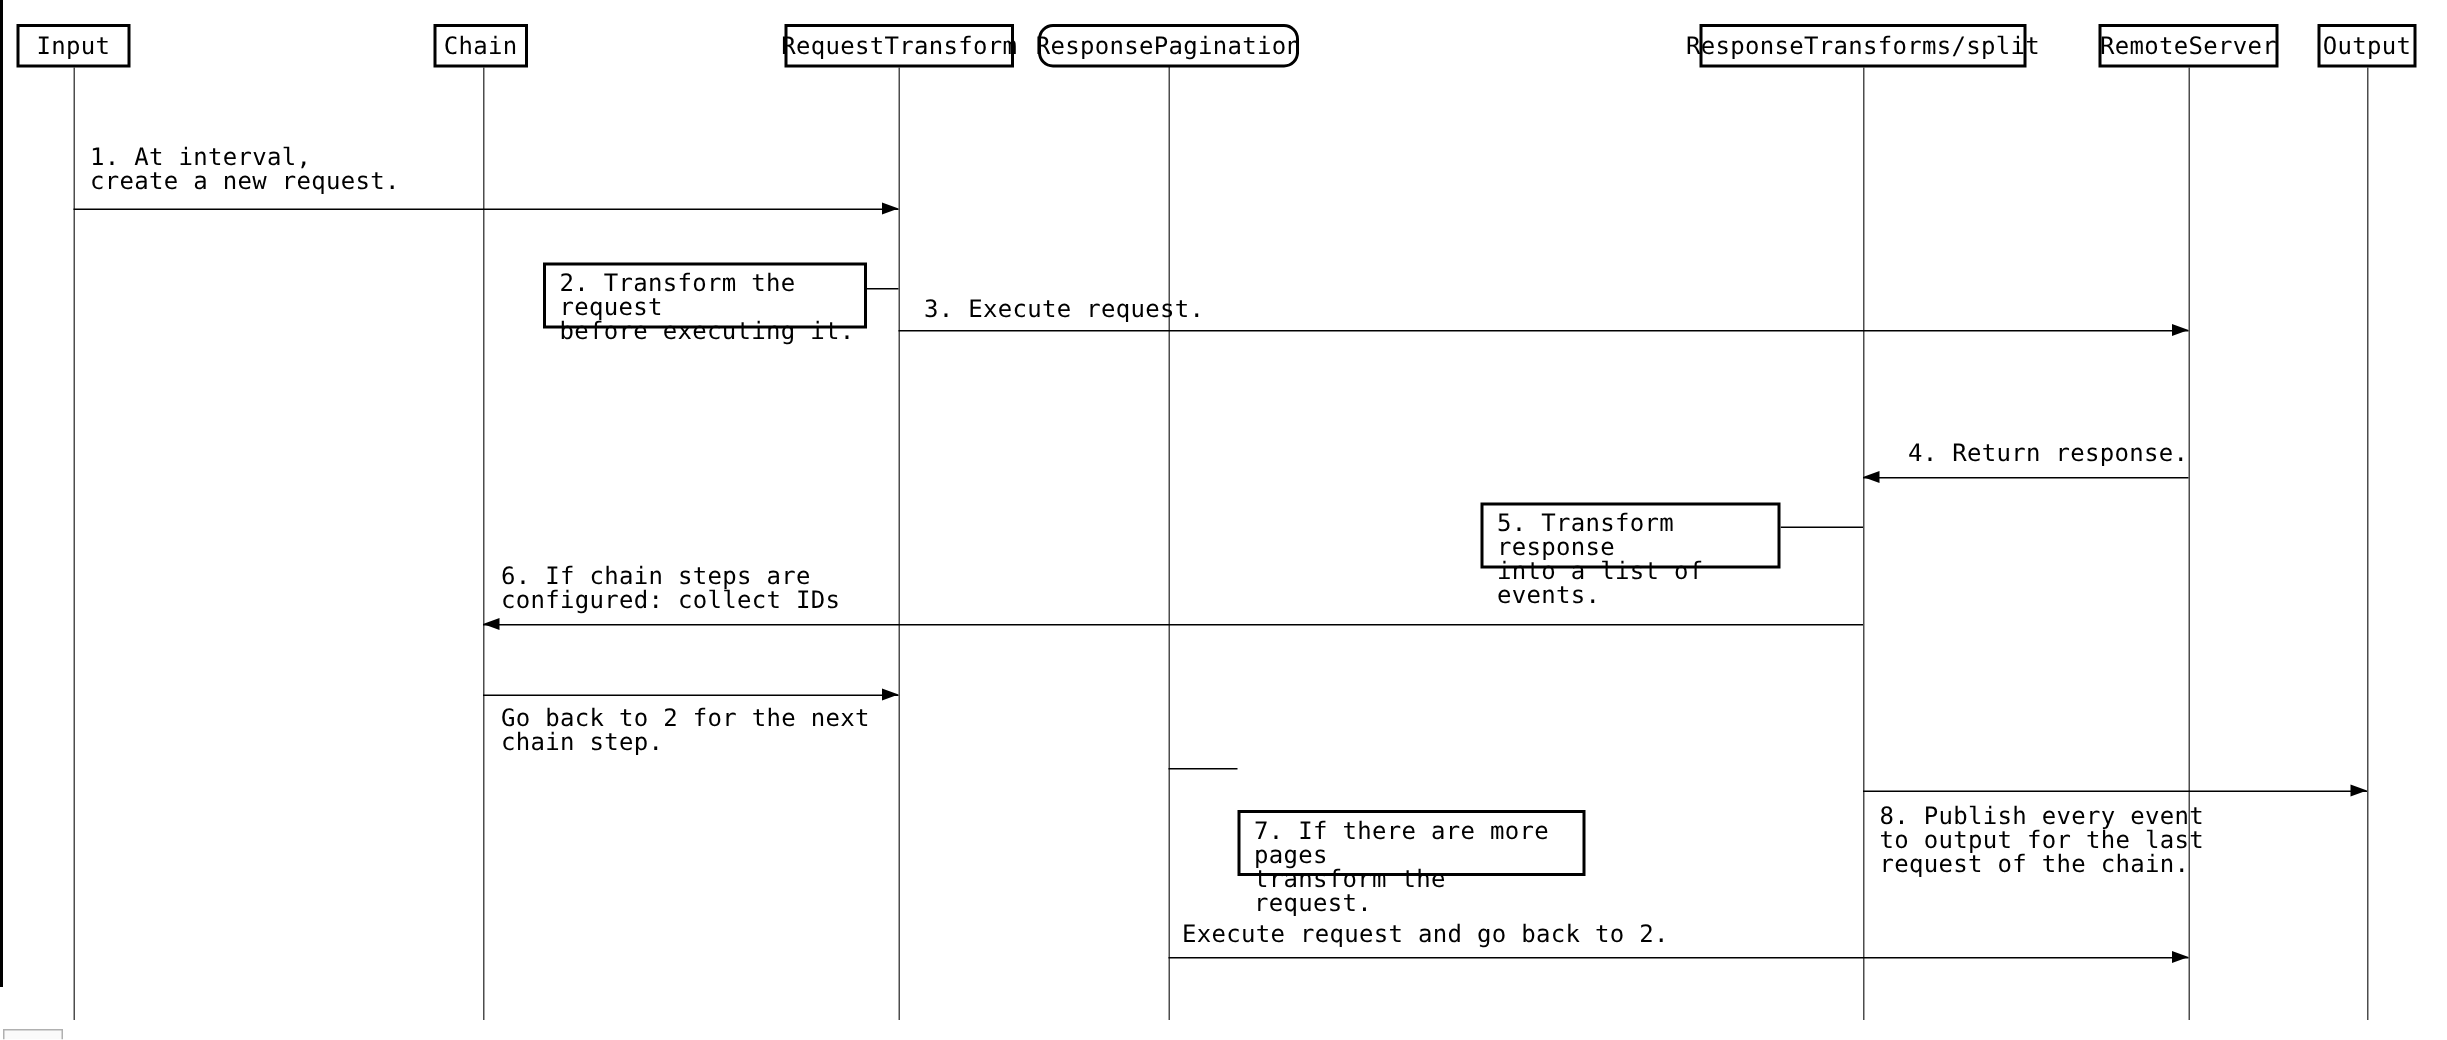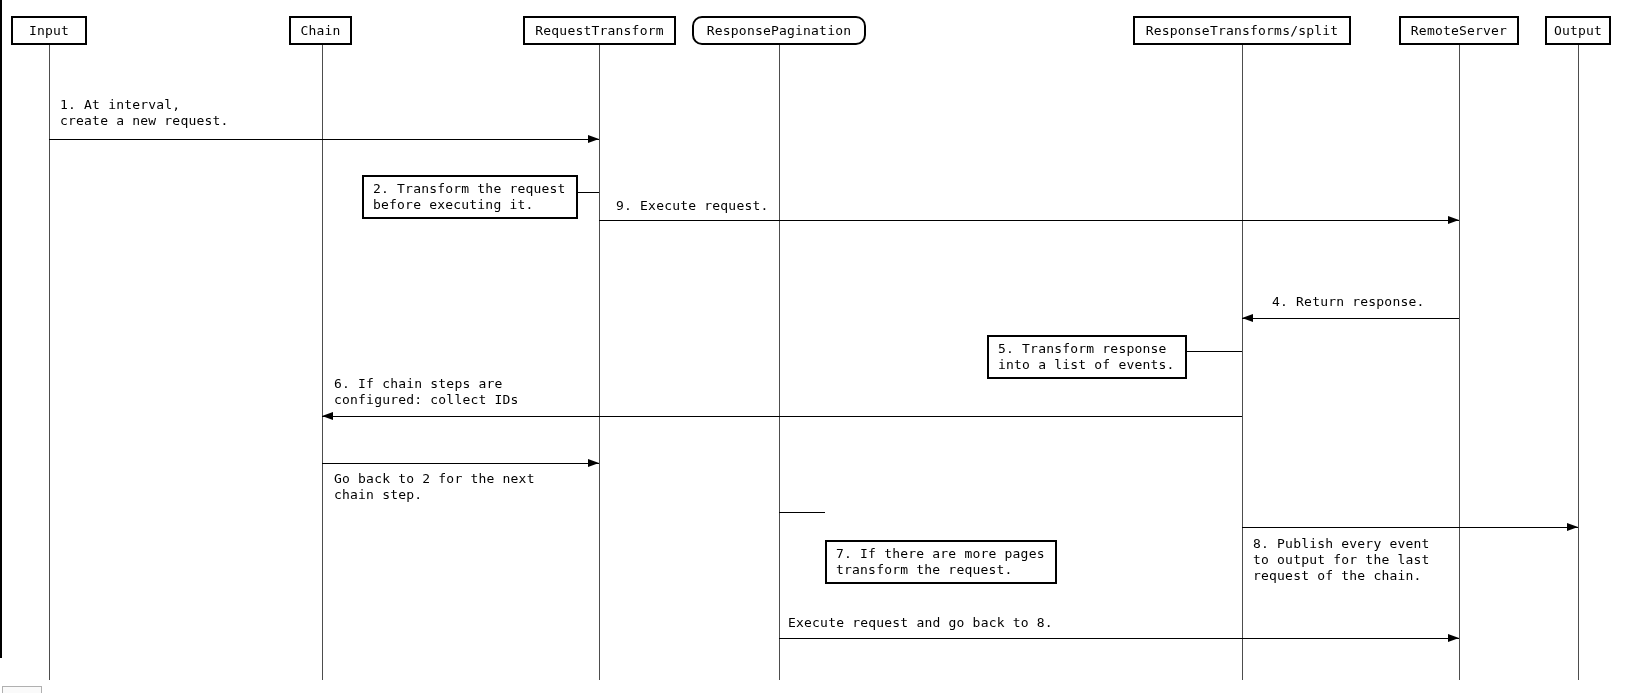--- a/index.html
+++ b/index.html
@@ -3,21 +3,21 @@
 <meta charset="utf-8">
 <style>
   html, body { margin: 0; padding: 0; background: #ffffff; }
   .canvas {
     position: relative;
     width: 1631px;
     height: 693px;
     background: #ffffff;
     overflow: hidden;
     font-family: "DejaVu Sans Mono", "Liberation Mono", monospace;
-    font-size: 13px;
+    font-size: 16px;
     color: #000000;
     letter-spacing: 0.2px;
     text-decoration: underline;
   }
   .actor-box {
     position: absolute;
     top: 16px;
     height: 29px;
     border: 2px solid #000000;
     background: #ffffff;
@@ -132,40 +132,40 @@
     <div class="actor-box" style="left: 1545px; top: 16px; width: 66px; height: 29px;">
       <span>Output</span>
     </div>
     <div class="lifeline" style="left: 1578px; top: 44px; height: 636px; background: rgb(77, 77, 77);"></div>
     <div class="msg-line" style="left: 49px; top: 139px; width: 550px; background: rgb(0, 0, 0);"></div>
     <div class="arrowhead arrow-right" style="top: 135px; left: 588px;"></div>
     <div class="msg-label" style="left: 60px; top: 97px;">1. At interval,
 create a new request.</div>
     <div class="msg-line" style="left: 599px; top: 220px; width: 860px; background: rgb(0, 0, 0);"></div>
     <div class="arrowhead arrow-right" style="top: 216px; left: 1448px;"></div>
-    <div class="msg-label" style="left: 616px; top: 198px;">9. Execute request.</div>
+    <div class="msg-label" style="left: 616px; top: 198px;">3. Execute request.</div>
     <div class="msg-line" style="left: 1242px; top: 318px; width: 217px; background: rgb(0, 0, 0);"></div>
     <div class="arrowhead arrow-left" style="top: 314px; left: 1242px;"></div>
     <div class="msg-label" style="left: 1272px; top: 294px;">4. Return response.</div>
     <div class="msg-line" style="left: 322px; top: 416px; width: 920px; background: rgb(0, 0, 0);"></div>
     <div class="arrowhead arrow-left" style="top: 412px; left: 322px;"></div>
     <div class="msg-label" style="left: 334px; top: 376px;">6. If chain steps are
 configured: collect IDs</div>
     <div class="msg-line" style="left: 322px; top: 463px; width: 277px; background: rgb(0, 0, 0);"></div>
     <div class="arrowhead arrow-right" style="top: 459px; left: 588px;"></div>
     <div class="msg-label" style="left: 334px; top: 471px;">Go back to 2 for the next
 chain step.</div>
     <div class="msg-line" style="left: 1242px; top: 527px; width: 336px; background: rgb(0, 0, 0);"></div>
     <div class="arrowhead arrow-right" style="top: 523px; left: 1567px;"></div>
     <div class="msg-label" style="left: 1253px; top: 536px;">8. Publish every event
 to output for the last
 request of the chain.</div>
     <div class="msg-line" style="left: 779px; top: 638px; width: 680px; background: rgb(0, 0, 0);"></div>
     <div class="arrowhead arrow-right" style="top: 634px; left: 1448px;"></div>
-    <div class="msg-label" style="left: 788px; top: 615px;">Execute request and go back to 8.</div>
+    <div class="msg-label" style="left: 788px; top: 615px;">Execute request and go back to 2.</div>
     <div class="note-box" style="left: 362px; top: 175px; width: 216px; height: 44px;">2. Transform the request
 before executing it.</div>
     <div class="note-connector" style="left: 578px; top: 192px; width: 21px; background: rgb(0, 0, 0);"></div>
     <div class="note-box" style="left: 987px; top: 335px; width: 200px; height: 44px;">5. Transform response
 into a list of events.</div>
     <div class="note-connector" style="left: 1187px; top: 351px; width: 55px; background: rgb(0, 0, 0);"></div>
     <div class="note-box" style="left: 825px; top: 492px; width: 232px; height: 44px; margin-top: 48px;">7. If there are more pages
 transform the request.</div>
     <div class="note-connector" style="left: 779px; top: 512px; width: 46px; background: rgb(0, 0, 0);"></div>
   </div>

